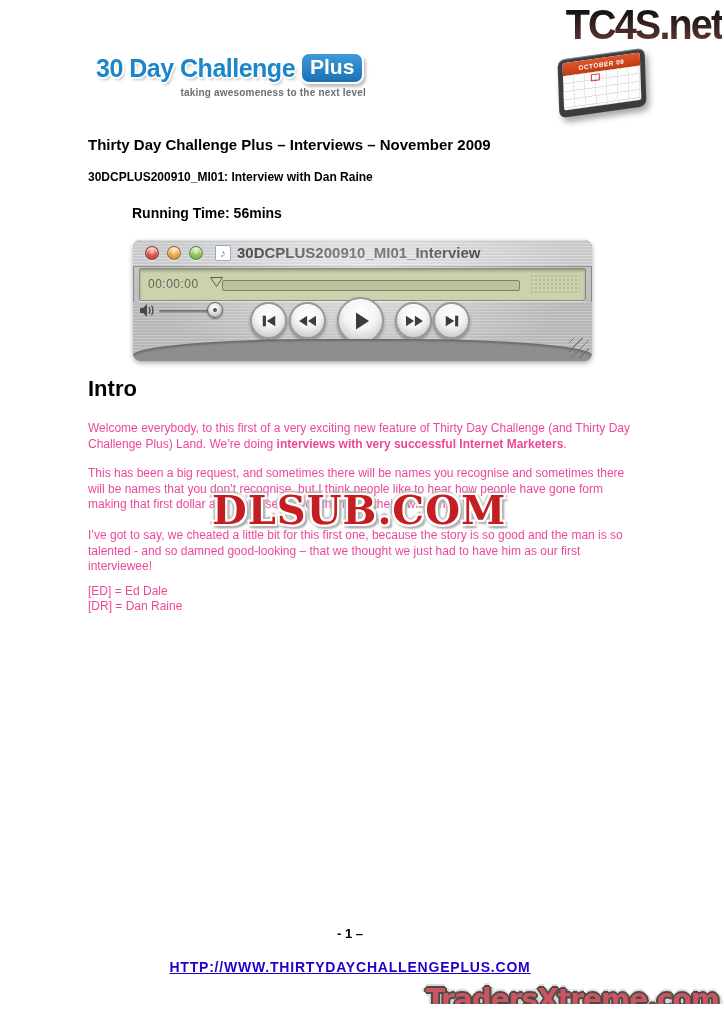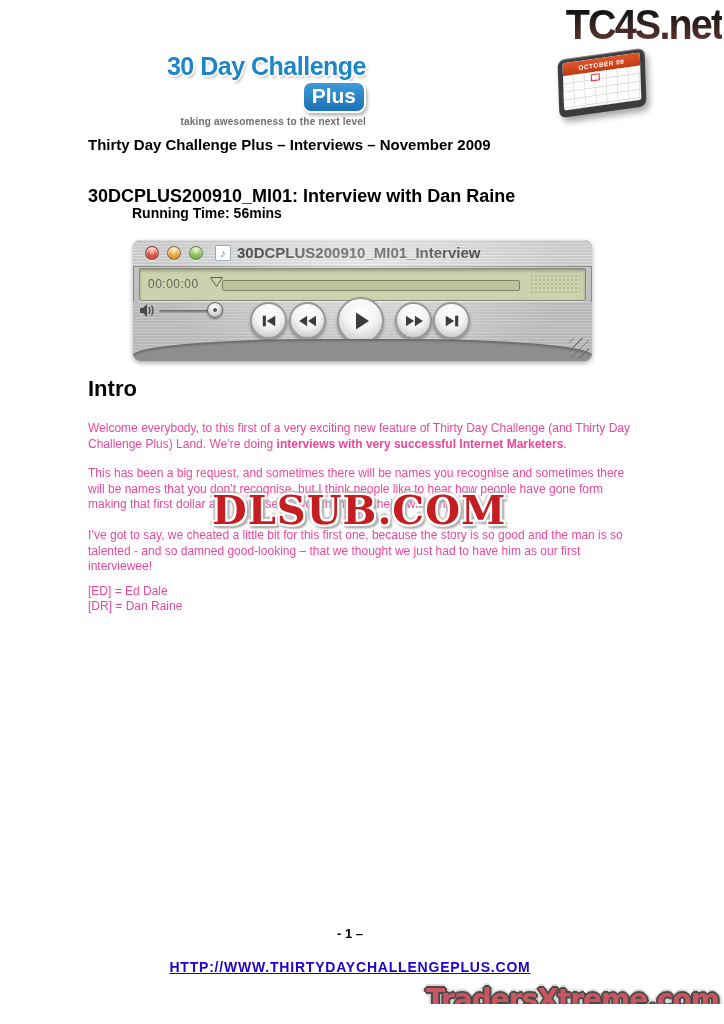--- a/index.html
+++ b/index.html
@@ -21,33 +21,33 @@
     box-shadow:inset 0 0 1px #999; }
   .cal-header { height:13px; background:linear-gradient(#e2552a,#bf3a14); color:#fff;
     font-size:6.5px; font-weight:bold; text-align:center; line-height:13px; letter-spacing:.5px; }
   .cal-grid { position:relative; height:calc(100% - 13px);
     background-image:repeating-linear-gradient(to bottom, transparent 0 7px, #e0e0e0 7px 8px),
                      repeating-linear-gradient(to right, transparent 0 10px, #e6e6e6 10px 11px); }
   .cal-mark { position:absolute; left:28px; top:2px; width:9px; height:7px; border:1px solid #d33; }
 
   
   .brand { position:absolute; left:96px; top:52px; width:270px; }
-  .brand-row { display:flex; align-items:flex-end;flex-direction:column; }
+  .brand-row { display:flex; align-items:center; }
   .brand-name { color:#1c86c8; font-weight:bold; font-size:25px; letter-spacing:-.5px;
     text-shadow:-2px 0 0 #fff,2px 0 0 #fff,0 -2px 0 #fff,0 2px 0 #fff,-1px -1px 0 #fff,1px 1px 0 #fff,
     -1px 1px 0 #fff,1px -1px 0 #fff, 2px 3px 3px rgba(0,0,0,.25); }
   .brand-plus { margin-left:5px; background:linear-gradient(#3e9ad8,#1a72b4); color:#fff; font-weight:bold;
     font-size:21px; padding:1px 8px 3px 8px; border-radius:9px; border:2px solid #fff;
     box-shadow:2px 3px 3px rgba(0,0,0,.25); }
   .brand-tagline { text-align:right; color:#6e6e6e; font-weight:bold; font-size:10px; margin-top:3px;
     letter-spacing:.2px; }
 
   
   .h-series  { position:absolute; left:88px; top:136px; font-size:15px; font-weight:bold; color:#000; }
-  .h-episode { position:absolute; left:88px; top:170px; font-size:18px; font-weight:bold; color:#000;margin-top:16px; }
+  .h-episode { position:absolute; left:88px; top:170px; font-size:12px; font-weight:bold; color:#000; }
   .h-running { position:absolute; left:88px; top:205px; font-size:14px; font-weight:bold; color:#000;margin-left:44px; }
 
   
   .player { position:absolute; left:133px; top:240px; width:459px; height:121px; border-radius:8px;
     background:linear-gradient(#c9c9c9,#b2b2b4);
     box-shadow:0 2px 5px rgba(0,0,0,.35), inset 0 0 0 1px #8a8a8a; overflow:hidden; }
   .pl-titlebar { position:relative; height:27px;
     background:repeating-linear-gradient(to bottom, #dadada 0 1px, #c6c8ca 1px 3px);
     border-bottom:1px solid #8f8f8f; }
   .pl-lights { position:absolute; left:12px; top:6px; display:flex; gap:8px; }

